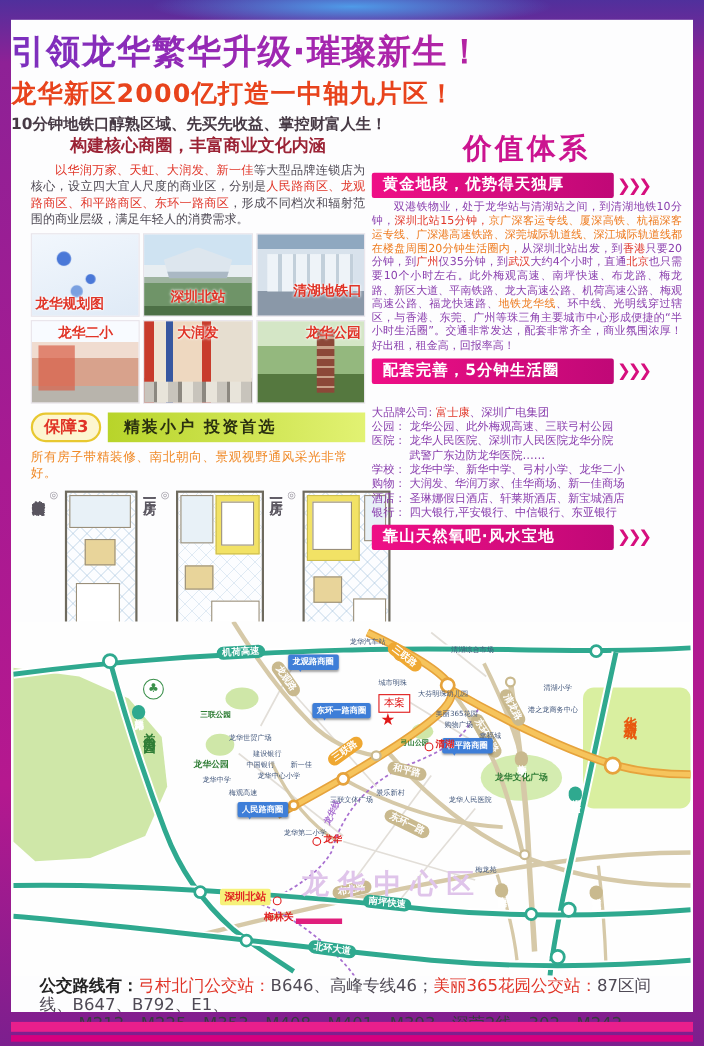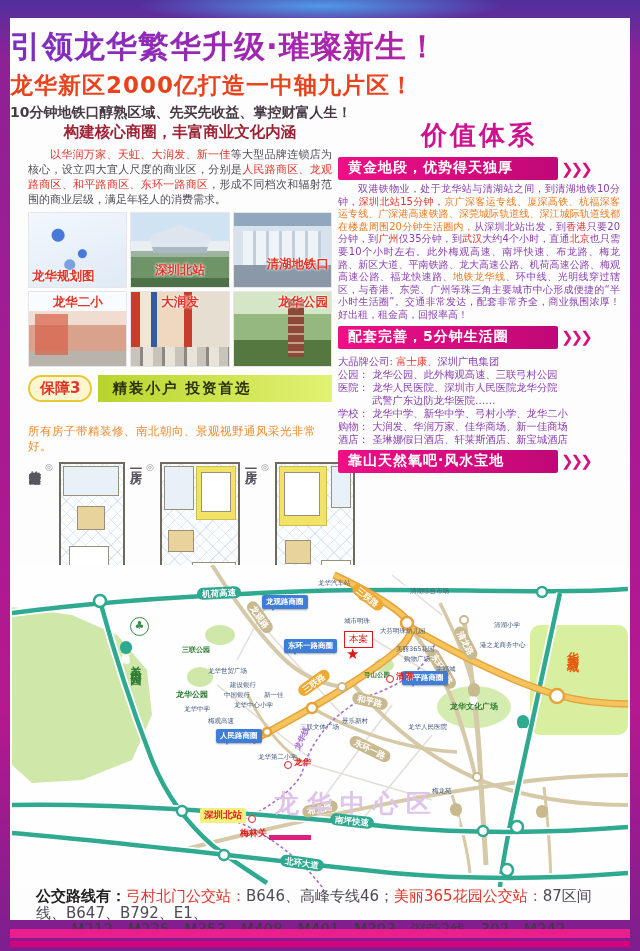--- a/index.html
+++ b/index.html
@@ -56,21 +56,21 @@
        background:repeating-linear-gradient(90deg,#c8c4bc 0 9px,#8c8880 9px 12px,#e8e4da 12px 22px)}
   .ph6{background:linear-gradient(180deg,#d4e6c6 0 30%,#94b87e 30% 65%,#55783f 65%)}
   .ph6::before{content:'';position:absolute;left:56%;top:10%;width:16px;height:58px;
        background:repeating-linear-gradient(180deg,#8c4838 0 7px,#c8a088 7px 9px)}
 
   .guar{display:flex;align-items:center;margin-top:8px;gap:6px}
   .guar-badge{background:#fdf6d0;border:2px solid #e8c830;border-radius:14px;
        color:#e03427;font-size:15px;font-weight:bold;padding:2px 10px;white-space:nowrap}
   .guar-bar{flex:1;background:linear-gradient(90deg,#b8d42a,#e2f273);color:#2a3010;
        font-size:14.5px;font-weight:bold;padding:4px 0 4px 14px;letter-spacing:2px}
-  .guar-note{color:#f08a28;font-size:11.5px;margin-top:22px;letter-spacing:.5px}
+  .guar-note{color:#f08a28;font-size:11.5px;margin-top:6px;letter-spacing:.5px}
 
   .plans{display:flex;margin-top:8px;gap:4px;justify-content:space-between}
   .plan-group{display:flex;gap:3px}
   .plan-label{writing-mode:vertical-rl;text-orientation:upright;font-size:12px;
        font-weight:bold;color:#5a5660;line-height:14px}
   .plan-label::before{content:'◎';font-size:9px;color:#9a96a0;display:block}
   .plan{position:relative;border:2px solid #6e6a5e;
      background:repeating-linear-gradient(45deg,rgba(150,185,215,.28) 0 1px,transparent 1px 9px),
        repeating-linear-gradient(-45deg,rgba(150,185,215,.28) 0 1px,transparent 1px 9px),#fcfdff}
   .furn{position:absolute;border:1px solid #9a8f7a;background:#fff}
@@ -78,21 +78,21 @@
   .furn.tbl{background:#e8d49a}
   .furn.bath{background:#e8f1f7}
 
   
   .vt{font-size:26px;font-weight:bold;color:#cb1490;text-align:center;letter-spacing:3px}
   .banner{display:flex;align-items:center;margin-top:4px}
   .banner-bg{background:linear-gradient(90deg,#ef0f86,#c00877);color:#fff;font-size:14px;
       font-weight:bold;padding:2px 10px 3px;letter-spacing:1px;border-radius:2px;flex:0 1 auto;min-width:200px}
   .chev{color:#d60f7e;font-size:15px;font-weight:bold;letter-spacing:-3px;margin-left:3px}
   .rpara{font-size:10px;line-height:12.6px;text-align:justify;margin-top:3px;color:#8a3fae;text-indent:2em}
-  .rlist{margin-top:6px;font-size:10.3px;line-height:13px;color:#8a3fae}
+  .rlist{margin-top:20px;font-size:10.3px;line-height:13px;color:#8a3fae}
   .rlist .indent{padding-left:34px}
 
   
   .map{position:absolute;left:2px;top:547px;width:616px;height:322px;background:#fefefe;overflow:hidden}
   .map svg{position:absolute;left:0;top:0}
   .rpill{position:absolute;background:#2fa98f;color:#fff;font-size:8.5px;font-weight:bold;
       padding:1px 5px;border-radius:7px;white-space:nowrap;line-height:10px}
   .rpill.orange{background:#efa832}
   .rpill.tan{background:#c9b98e}
   .rpill.vert{writing-mode:vertical-rl;text-orientation:upright;padding:5px 1px;letter-spacing:1px}
@@ -212,20 +212,21 @@
       <span class="chev">❯❯❯</span>
     </div>
     <div class="rlist">
       <div><span class="c-p">大品牌公司: </span><span class="c-r">富士康</span><span class="c-p">、深圳广电集团</span></div>
       <div><span class="c-p">公园： 龙华公园、此外梅观高速、三联弓村公园</span></div>
       <div><span class="c-p">医院： 龙华人民医院、深圳市人民医院龙华分院</span></div>
       <div class="indent"><span class="c-p">武警广东边防龙华医院……</span></div>
       <div><span class="c-p">学校： 龙华中学、新华中学、弓村小学、龙华二小</span></div>
       <div><span class="c-p">购物： 大润发、华润万家、佳华商场、新一佳商场</span></div>
       <div><span class="c-p">酒店： 圣琳娜假日酒店、轩莱斯酒店、新宝城酒店</span></div>
+      <div><span class="c-p">银行： 四大银行,平安银行、中信银行、东亚银行</span></div>
     </div>
 
     <div class="banner">
       <span class="banner-bg">靠山天然氧吧·风水宝地</span>
       <span class="chev">❯❯❯</span>
     </div>
   </div>
 
   <div class="map">
     <svg width="616" height="322" viewBox="0 0 616 322">

